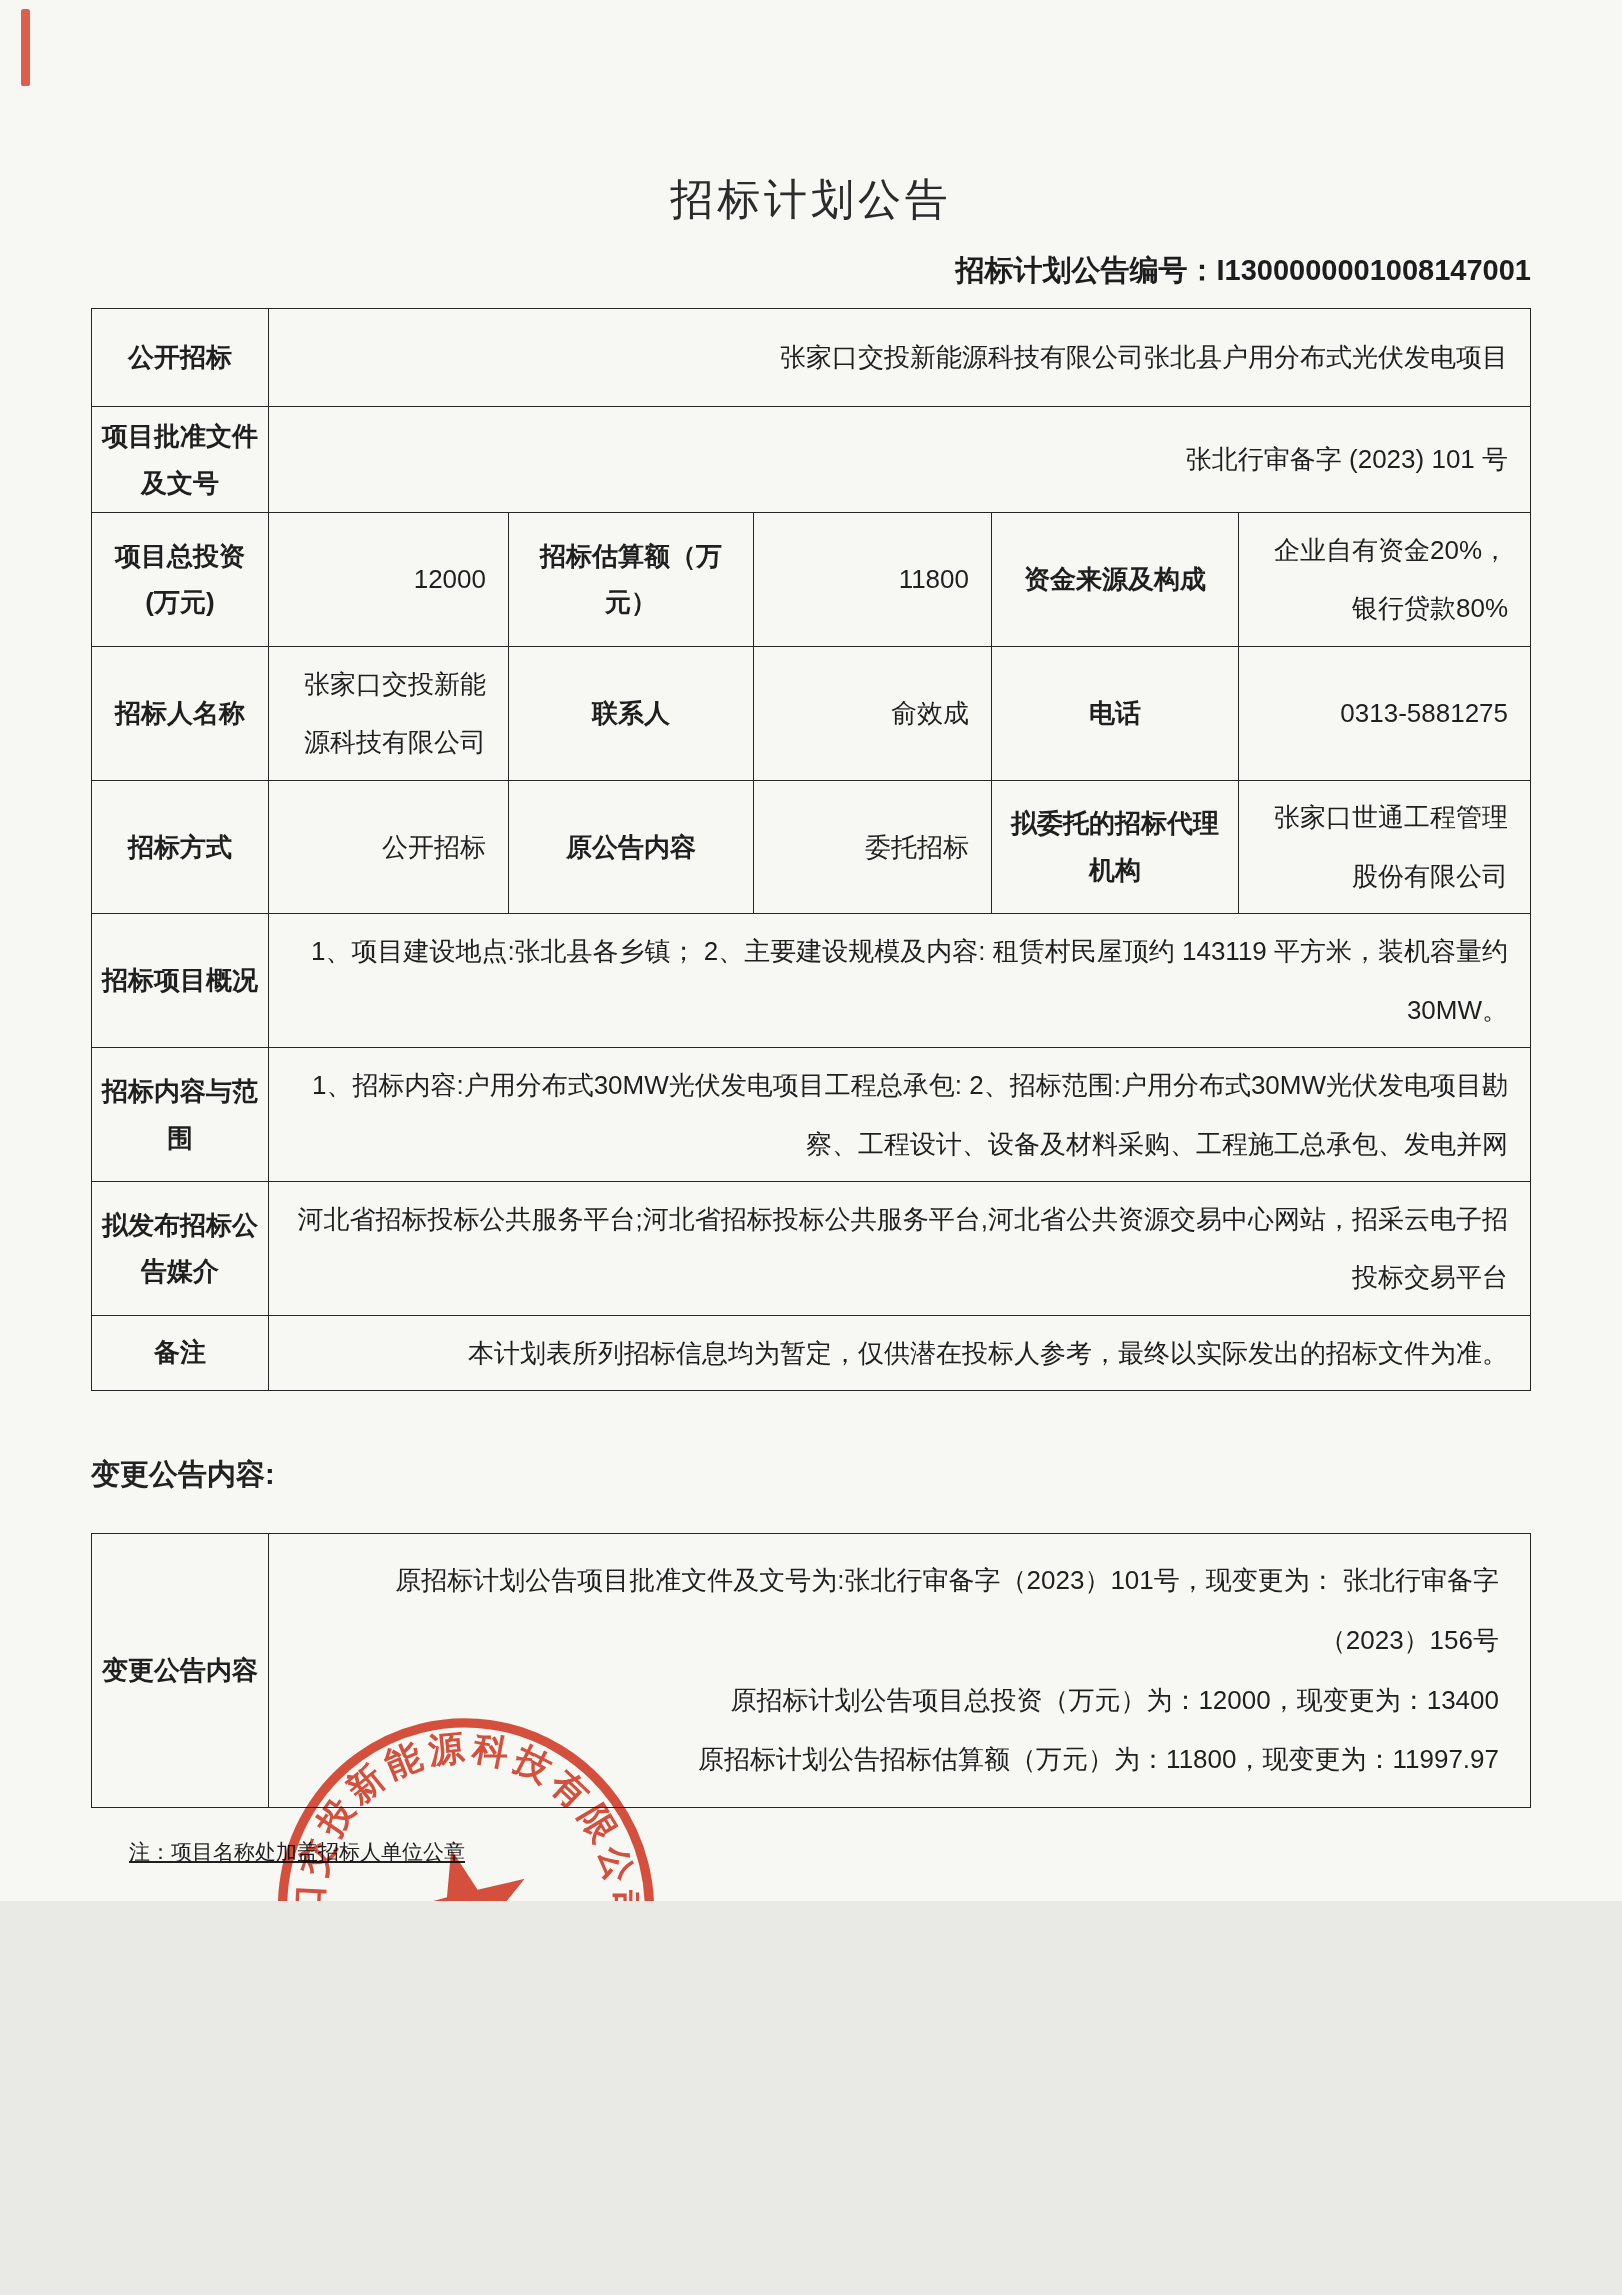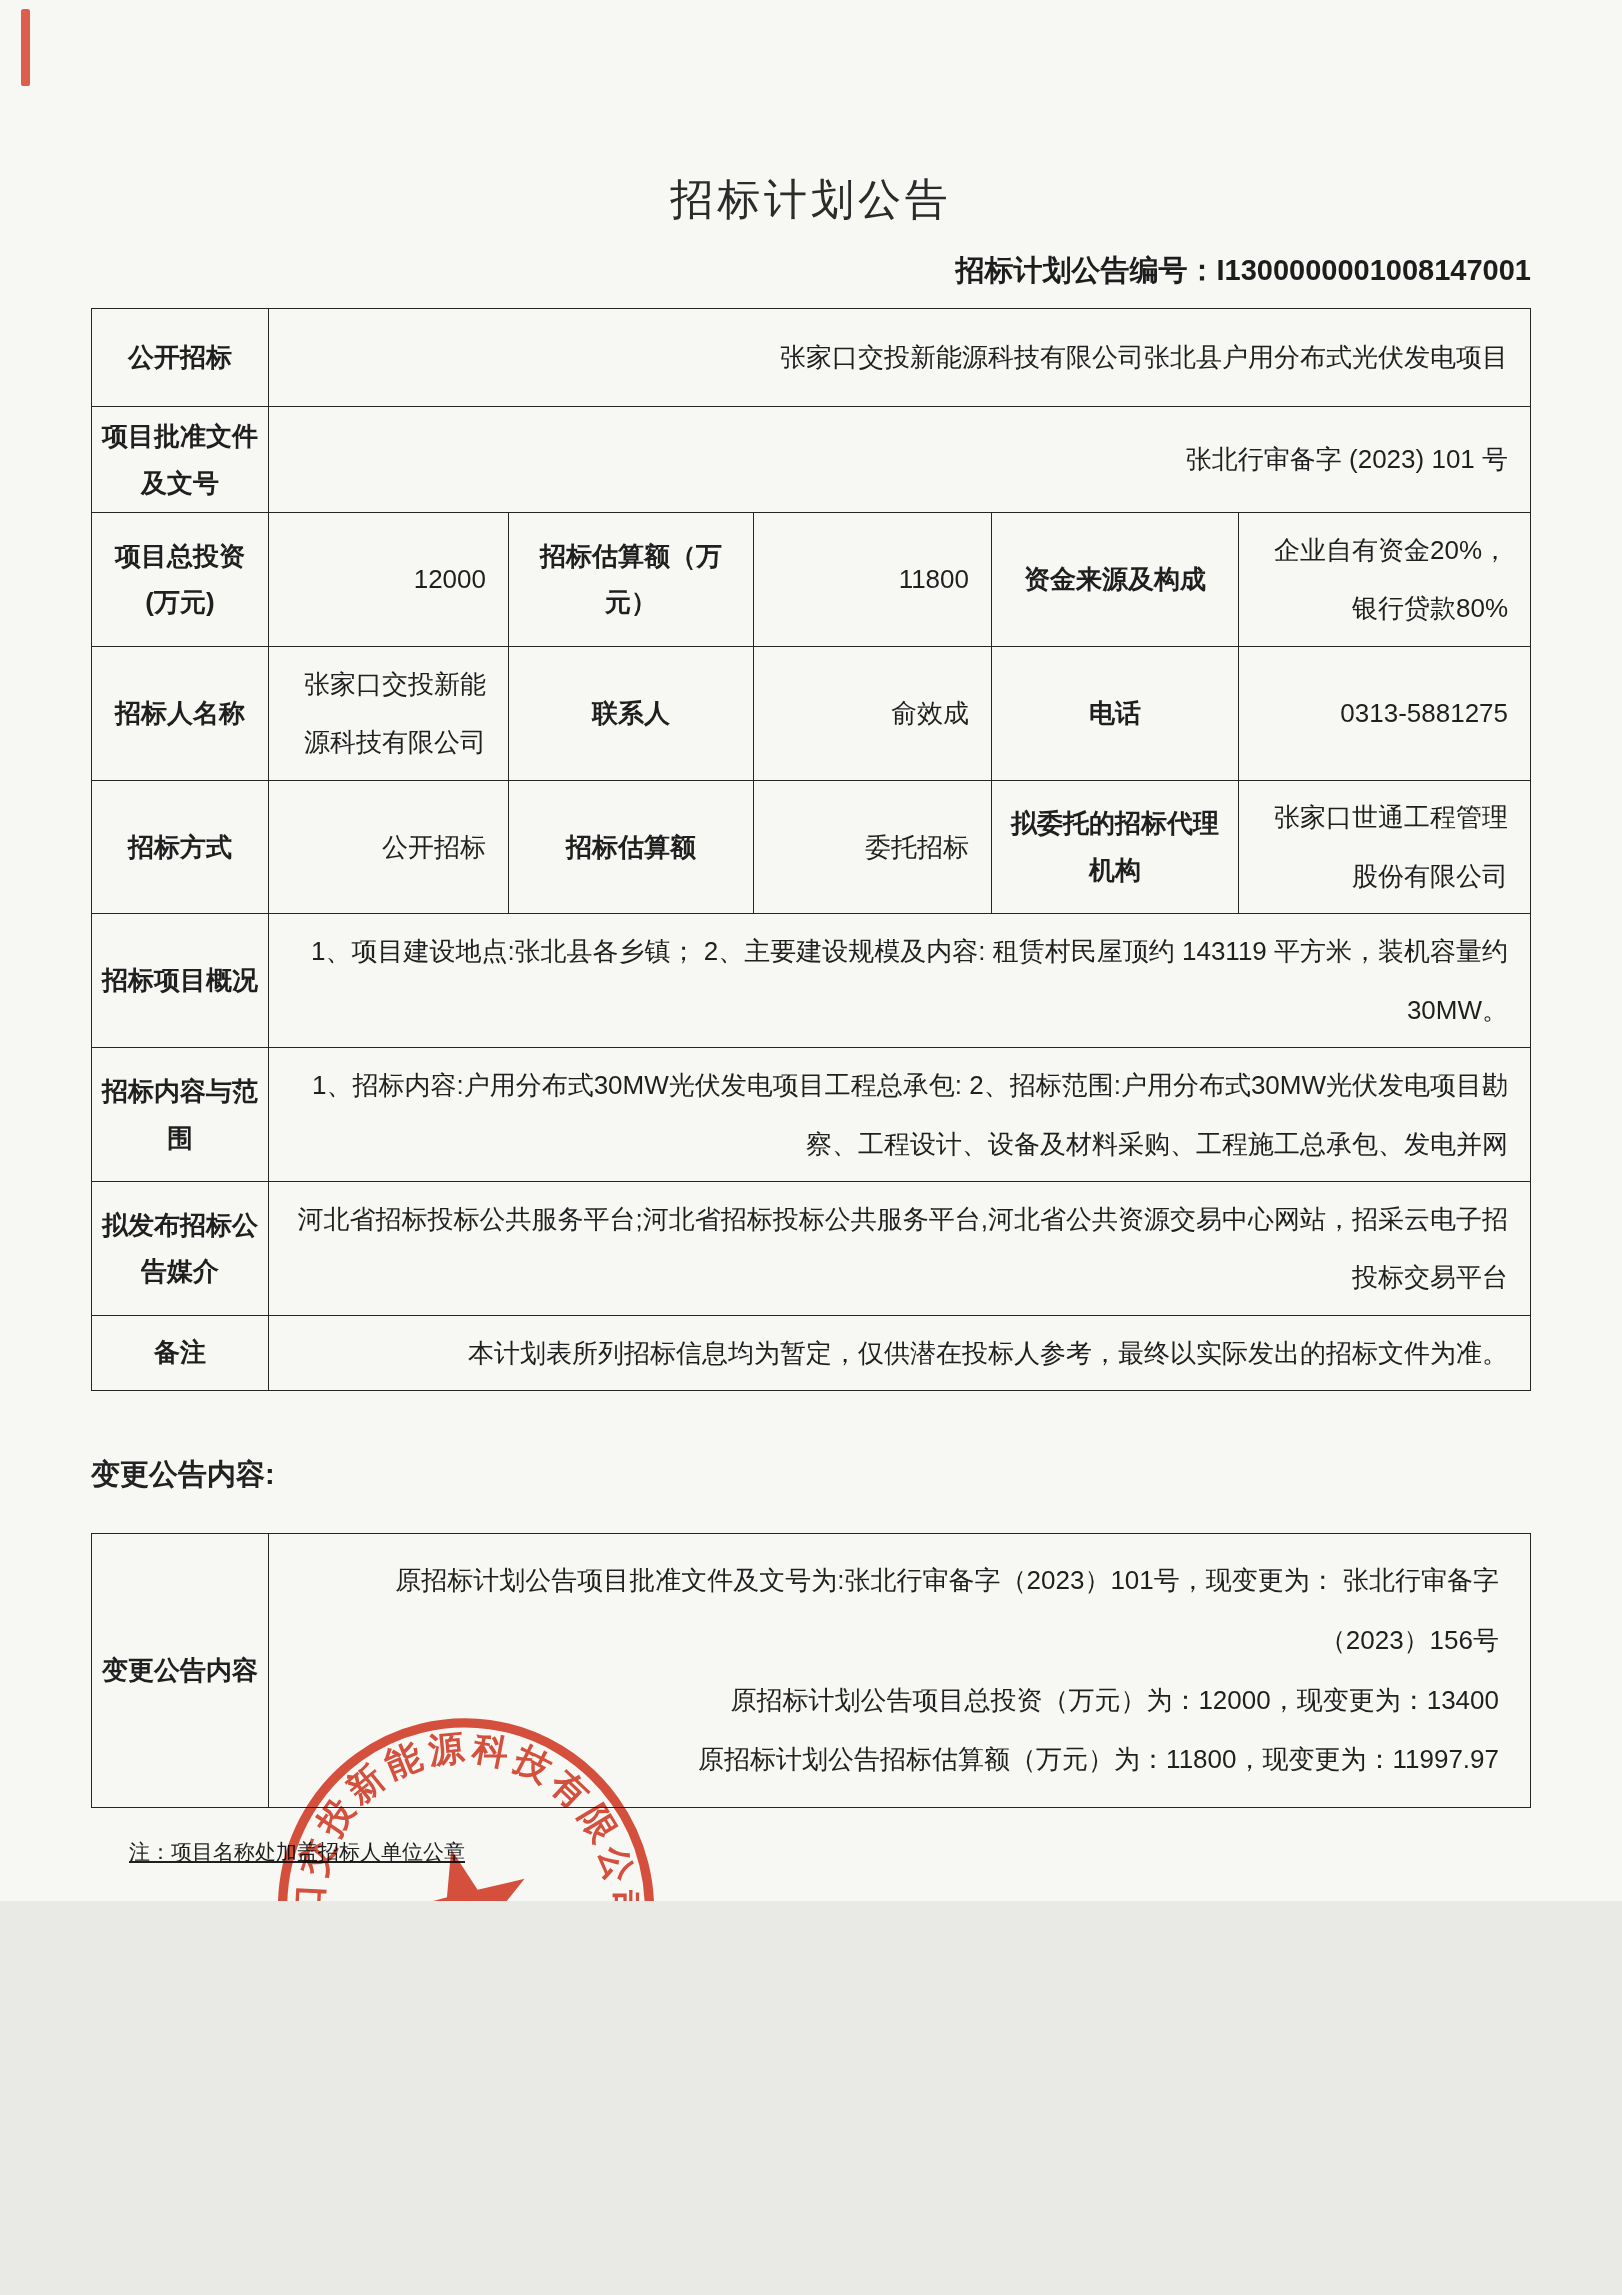--- a/index.html
+++ b/index.html
@@ -145,21 +145,21 @@
         <td class="lbl">招标人名称</td>
         <td class="val">张家口交投新能源科技有限公司</td>
         <td class="lbl">联系人</td>
         <td class="val">俞效成</td>
         <td class="lbl">电话</td>
         <td class="val">0313-5881275</td>
       </tr>
       <tr style="height:119px">
         <td class="lbl">招标方式</td>
         <td class="val">公开招标</td>
-        <td class="lbl">招标估算额</td>
+        <td class="lbl">原公告内容</td>
         <td class="val">委托招标</td>
         <td class="lbl">拟委托的招标代理
 机构</td>
         <td class="val">张家口世通工程管理股份有限公司</td>
       </tr>
       <tr style="height:110px">
         <td class="lbl">招标项目概况</td>
         <td class="val" colspan="5">1、项目建设地点:张北县各乡镇； 2、主要建设规模及内容: 租赁村民屋顶约 143119 平方米，装机容量约30MW。</td>
       </tr>
       <tr style="height:116px">

